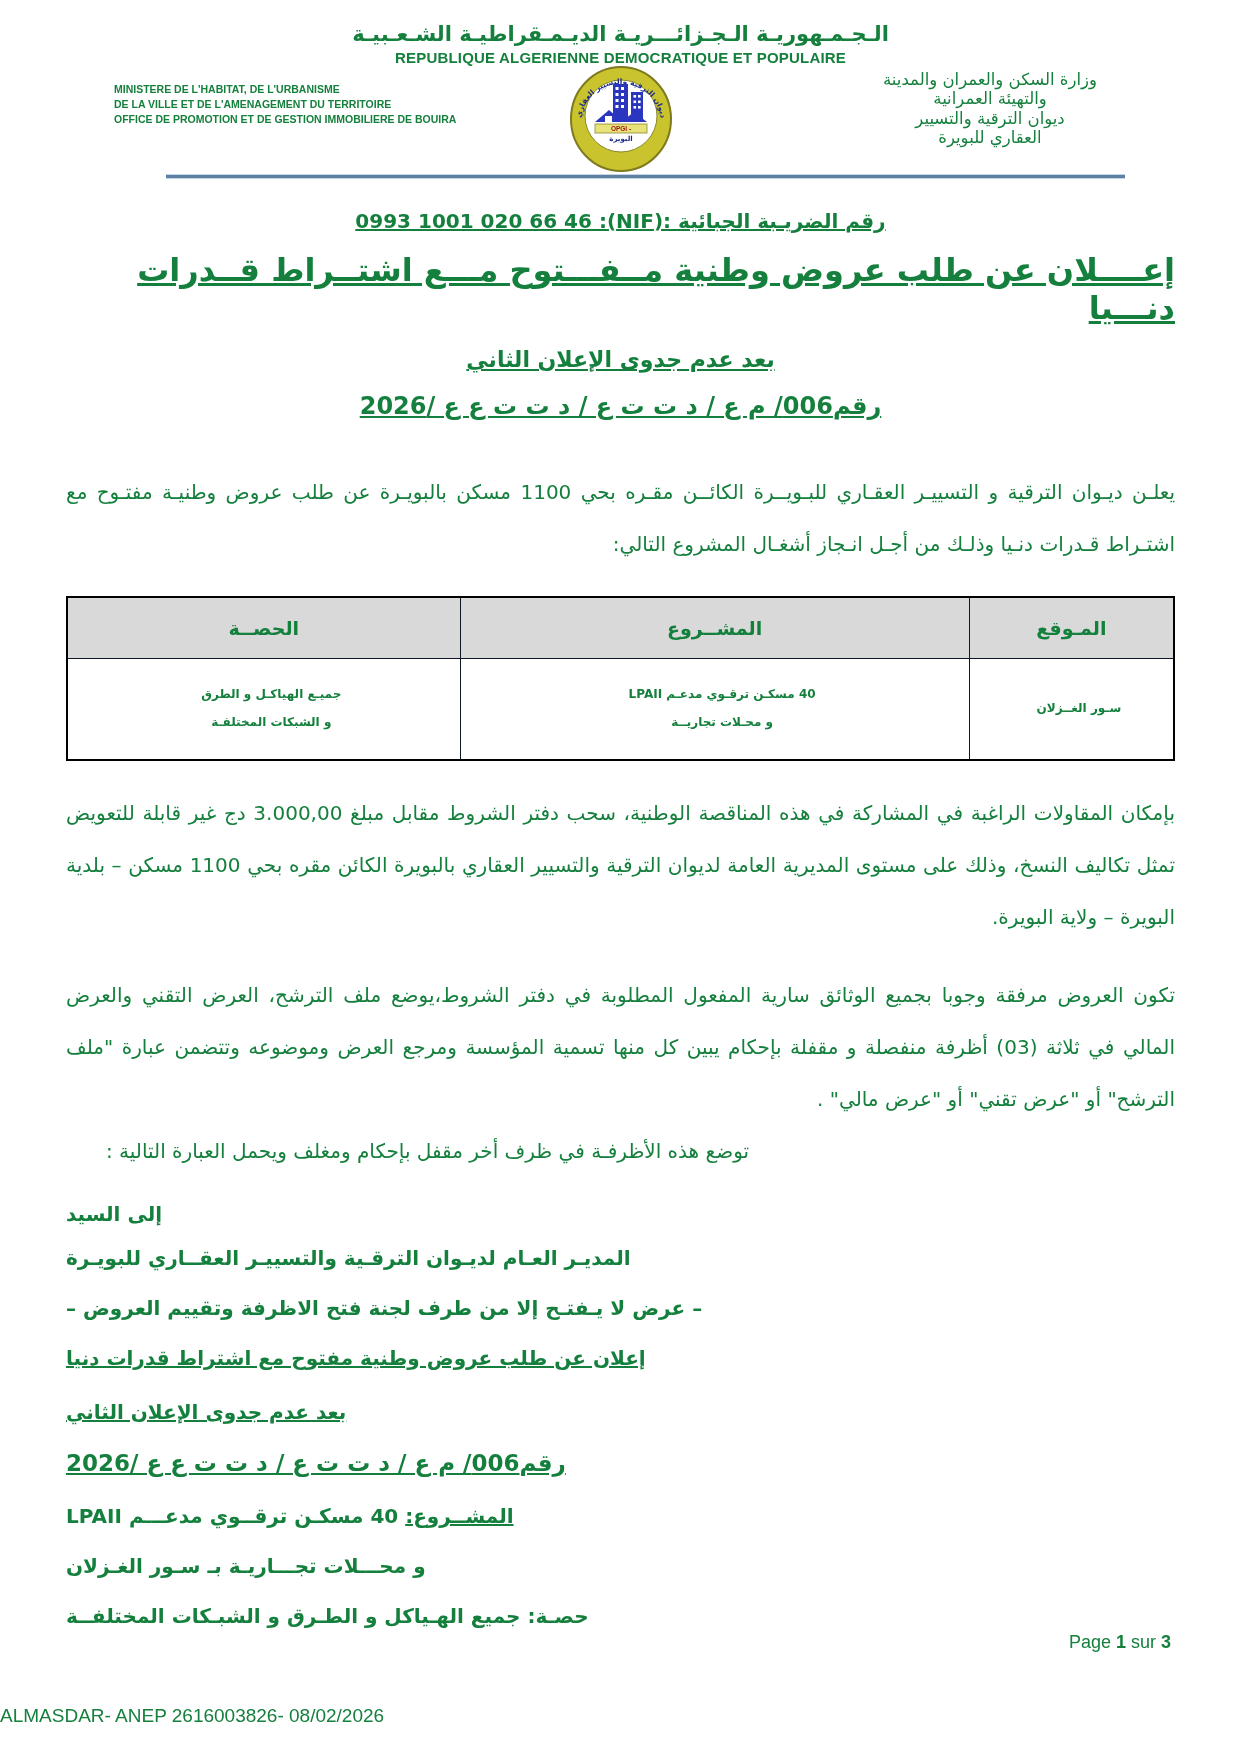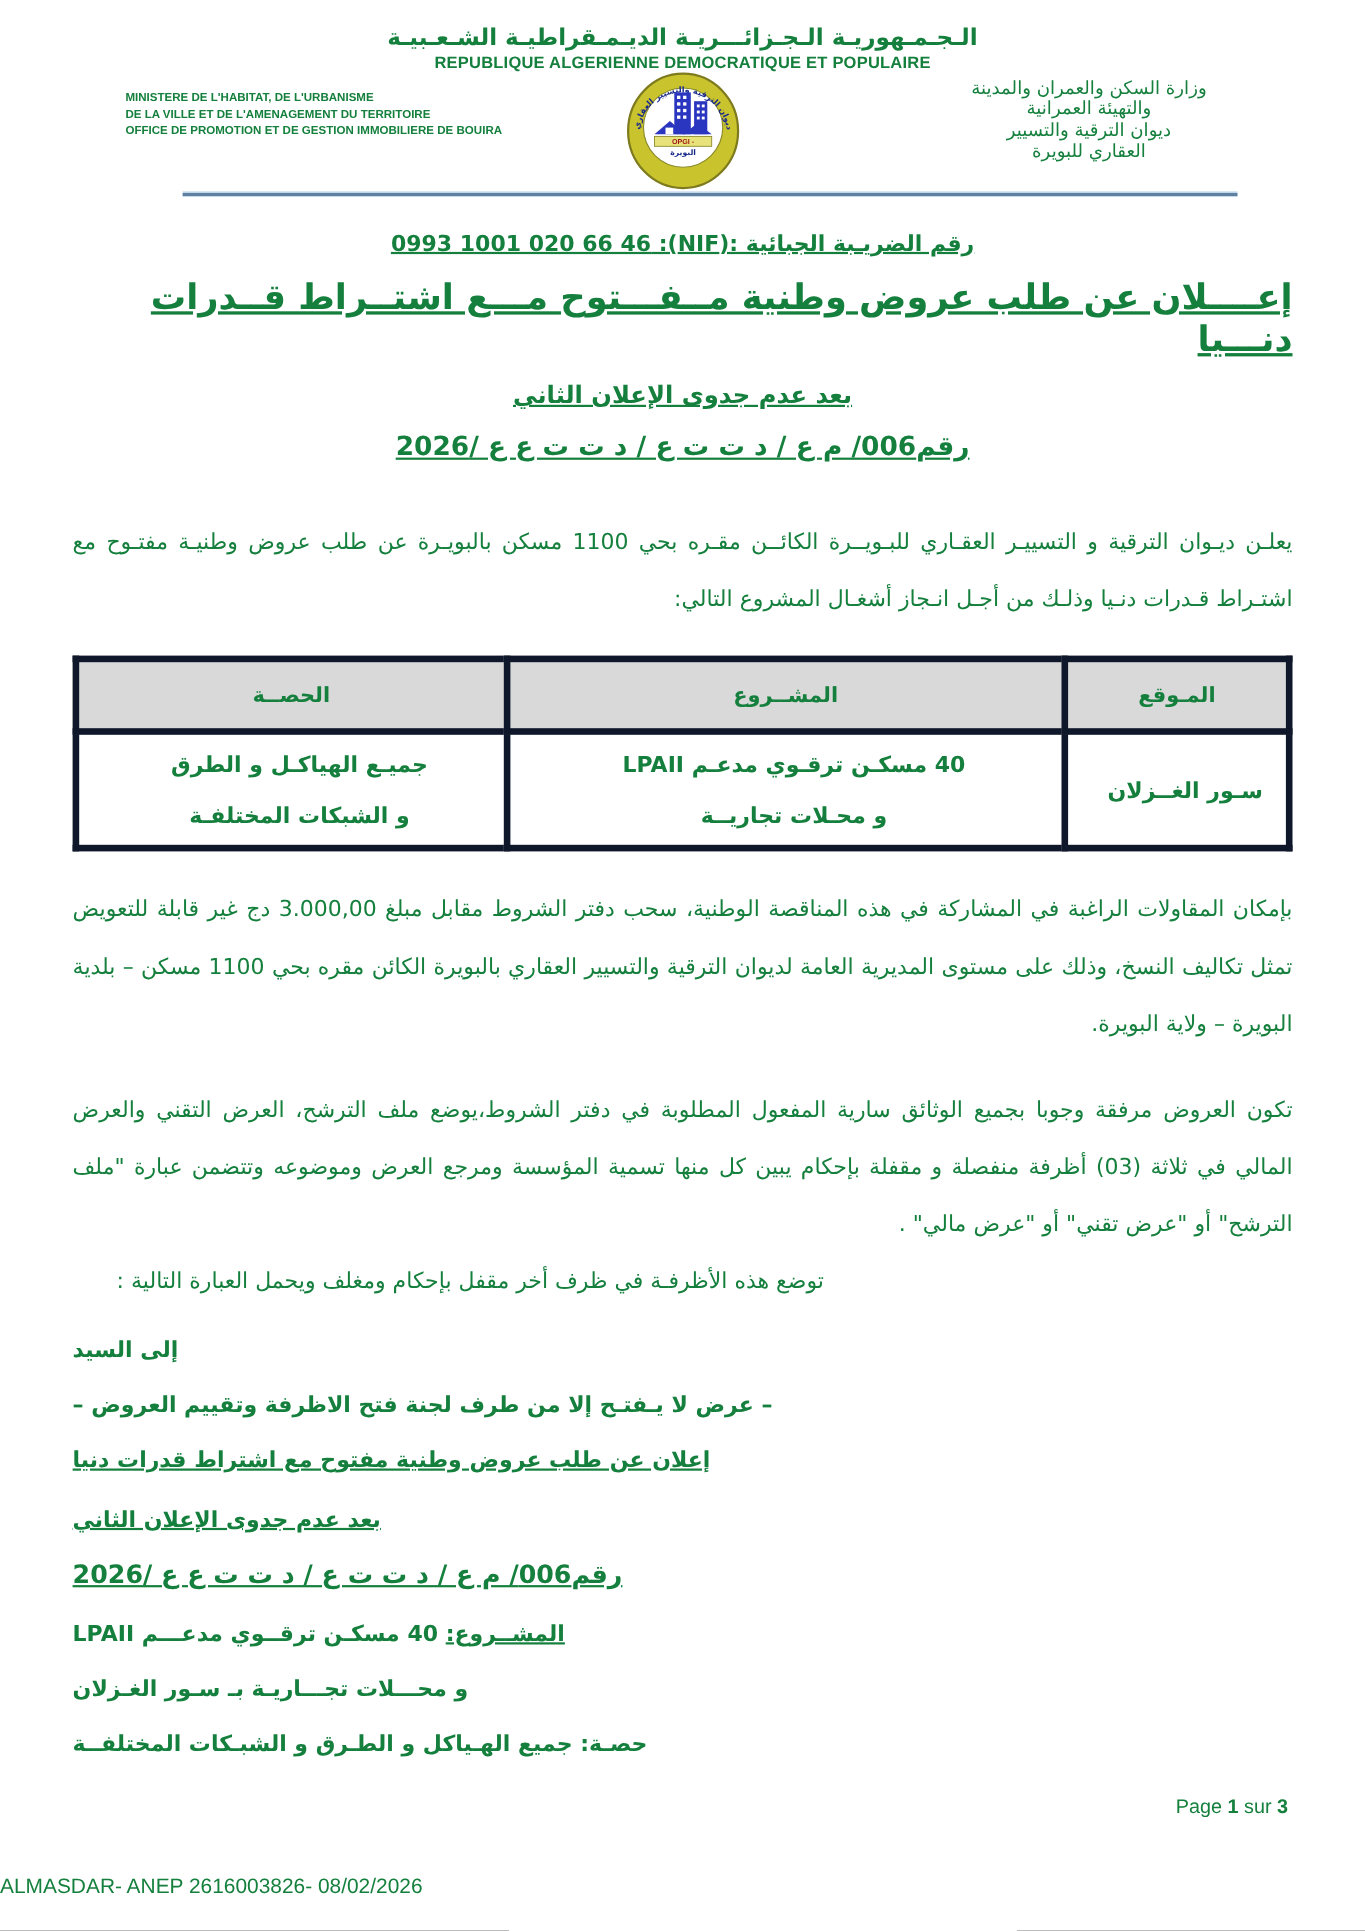--- a/index.html
+++ b/index.html
@@ -76,27 +76,27 @@
     font-size:20px;line-height:2.6;
   }
 
   
   table.projects{
     width:100%;margin-top:26px;
     border-collapse:collapse;direction:rtl;
     border:2px solid #000;
   }
   table.projects th,table.projects td{
-    border:6px solid #0f172a;text-align:center;vertical-align:middle;
+    border:1px solid #0f172a;text-align:center;vertical-align:middle;
   }
   table.projects th{
     background:#d9d9d9;font-size:19px;font-weight:bold;height:58px;
   }
   table.projects td{
-    font-size:20px;font-weight:bold;height:98px;line-height:2.3;padding-left:16px;
+    font-size:12px;font-weight:bold;height:98px;line-height:2.3;padding-left:16px;
   }
   .col-loc{width:18.5%;}
   .col-proj{width:46%;}
   .col-lot{width:35.5%;}
 
   
   .c-line{
     direction:rtl;text-align:left;
     font-size:20px;font-weight:bold;line-height:1.3;
   }
@@ -216,20 +216,21 @@
           </td>
         </tr>
       </tbody>
     </table>
 
     <div class="para p2">بإمكان المقاولات الراغبة في المشاركة في هذه المناقصة الوطنية، سحب دفتر الشروط مقابل مبلغ 3.000,00 دج غير قابلة للتعويض تمثل تكاليف النسخ، وذلك على مستوى المديرية العامة لديوان الترقية والتسيير العقاري بالبويرة الكائن مقره بحي 1100 مسكن – بلدية البويرة – ولاية البويرة.</div>
     <div class="para p3">تكون العروض مرفقة وجوبا بجميع الوثائق سارية المفعول المطلوبة في دفتر الشروط،يوضع ملف الترشح، العرض التقني والعرض المالي في ثلاثة (03) أظرفة منفصلة و مقفلة بإحكام يبين كل منها تسمية المؤسسة ومرجع العرض وموضوعه وتتضمن عبارة "ملف الترشح" أو "عرض تقني" أو "عرض مالي" .</div>
     <div class="p4">توضع هذه الأظرفـة في ظرف أخر مقفل بإحكام ومغلف ويحمل العبارة التالية :</div>
 
     <div class="c-line mt24">إلى السيد</div>
+    <div class="c-line mt18">المديـر العـام لديـوان الترقـية والتسييـر العقــاري للبويـرة</div>
     <div class="c-line mt24">– عرض لا يـفتـح إلا من طرف لجنة فتح الاظرفة وتقييم العروض –</div>
     <div class="c-line u mt24">إعلان عن طلب عروض وطنية مفتوح مع اشتراط قدرات دنيا</div>
     <div class="c-line u mt28">بعد عدم جدوى الإعلان الثاني</div>
     <div class="c-line u ref2 mt24">رقم006/ م ع / د ت ت ع / د ت ت ع ع /2026</div>
     <div class="c-line mt24">
       <span class="u">المشــروع:</span><span> 40 مسكـن ترقــوي مدعـــم LPAII</span>
     </div>
     <div class="c-line mt24">و محـــلات تجـــاريـة بـ سـور الغـزلان</div>
     <div class="c-line mt24">حصـة: جميع الهـياكل و الطـرق و الشبـكات المختلفــة</div>
 

